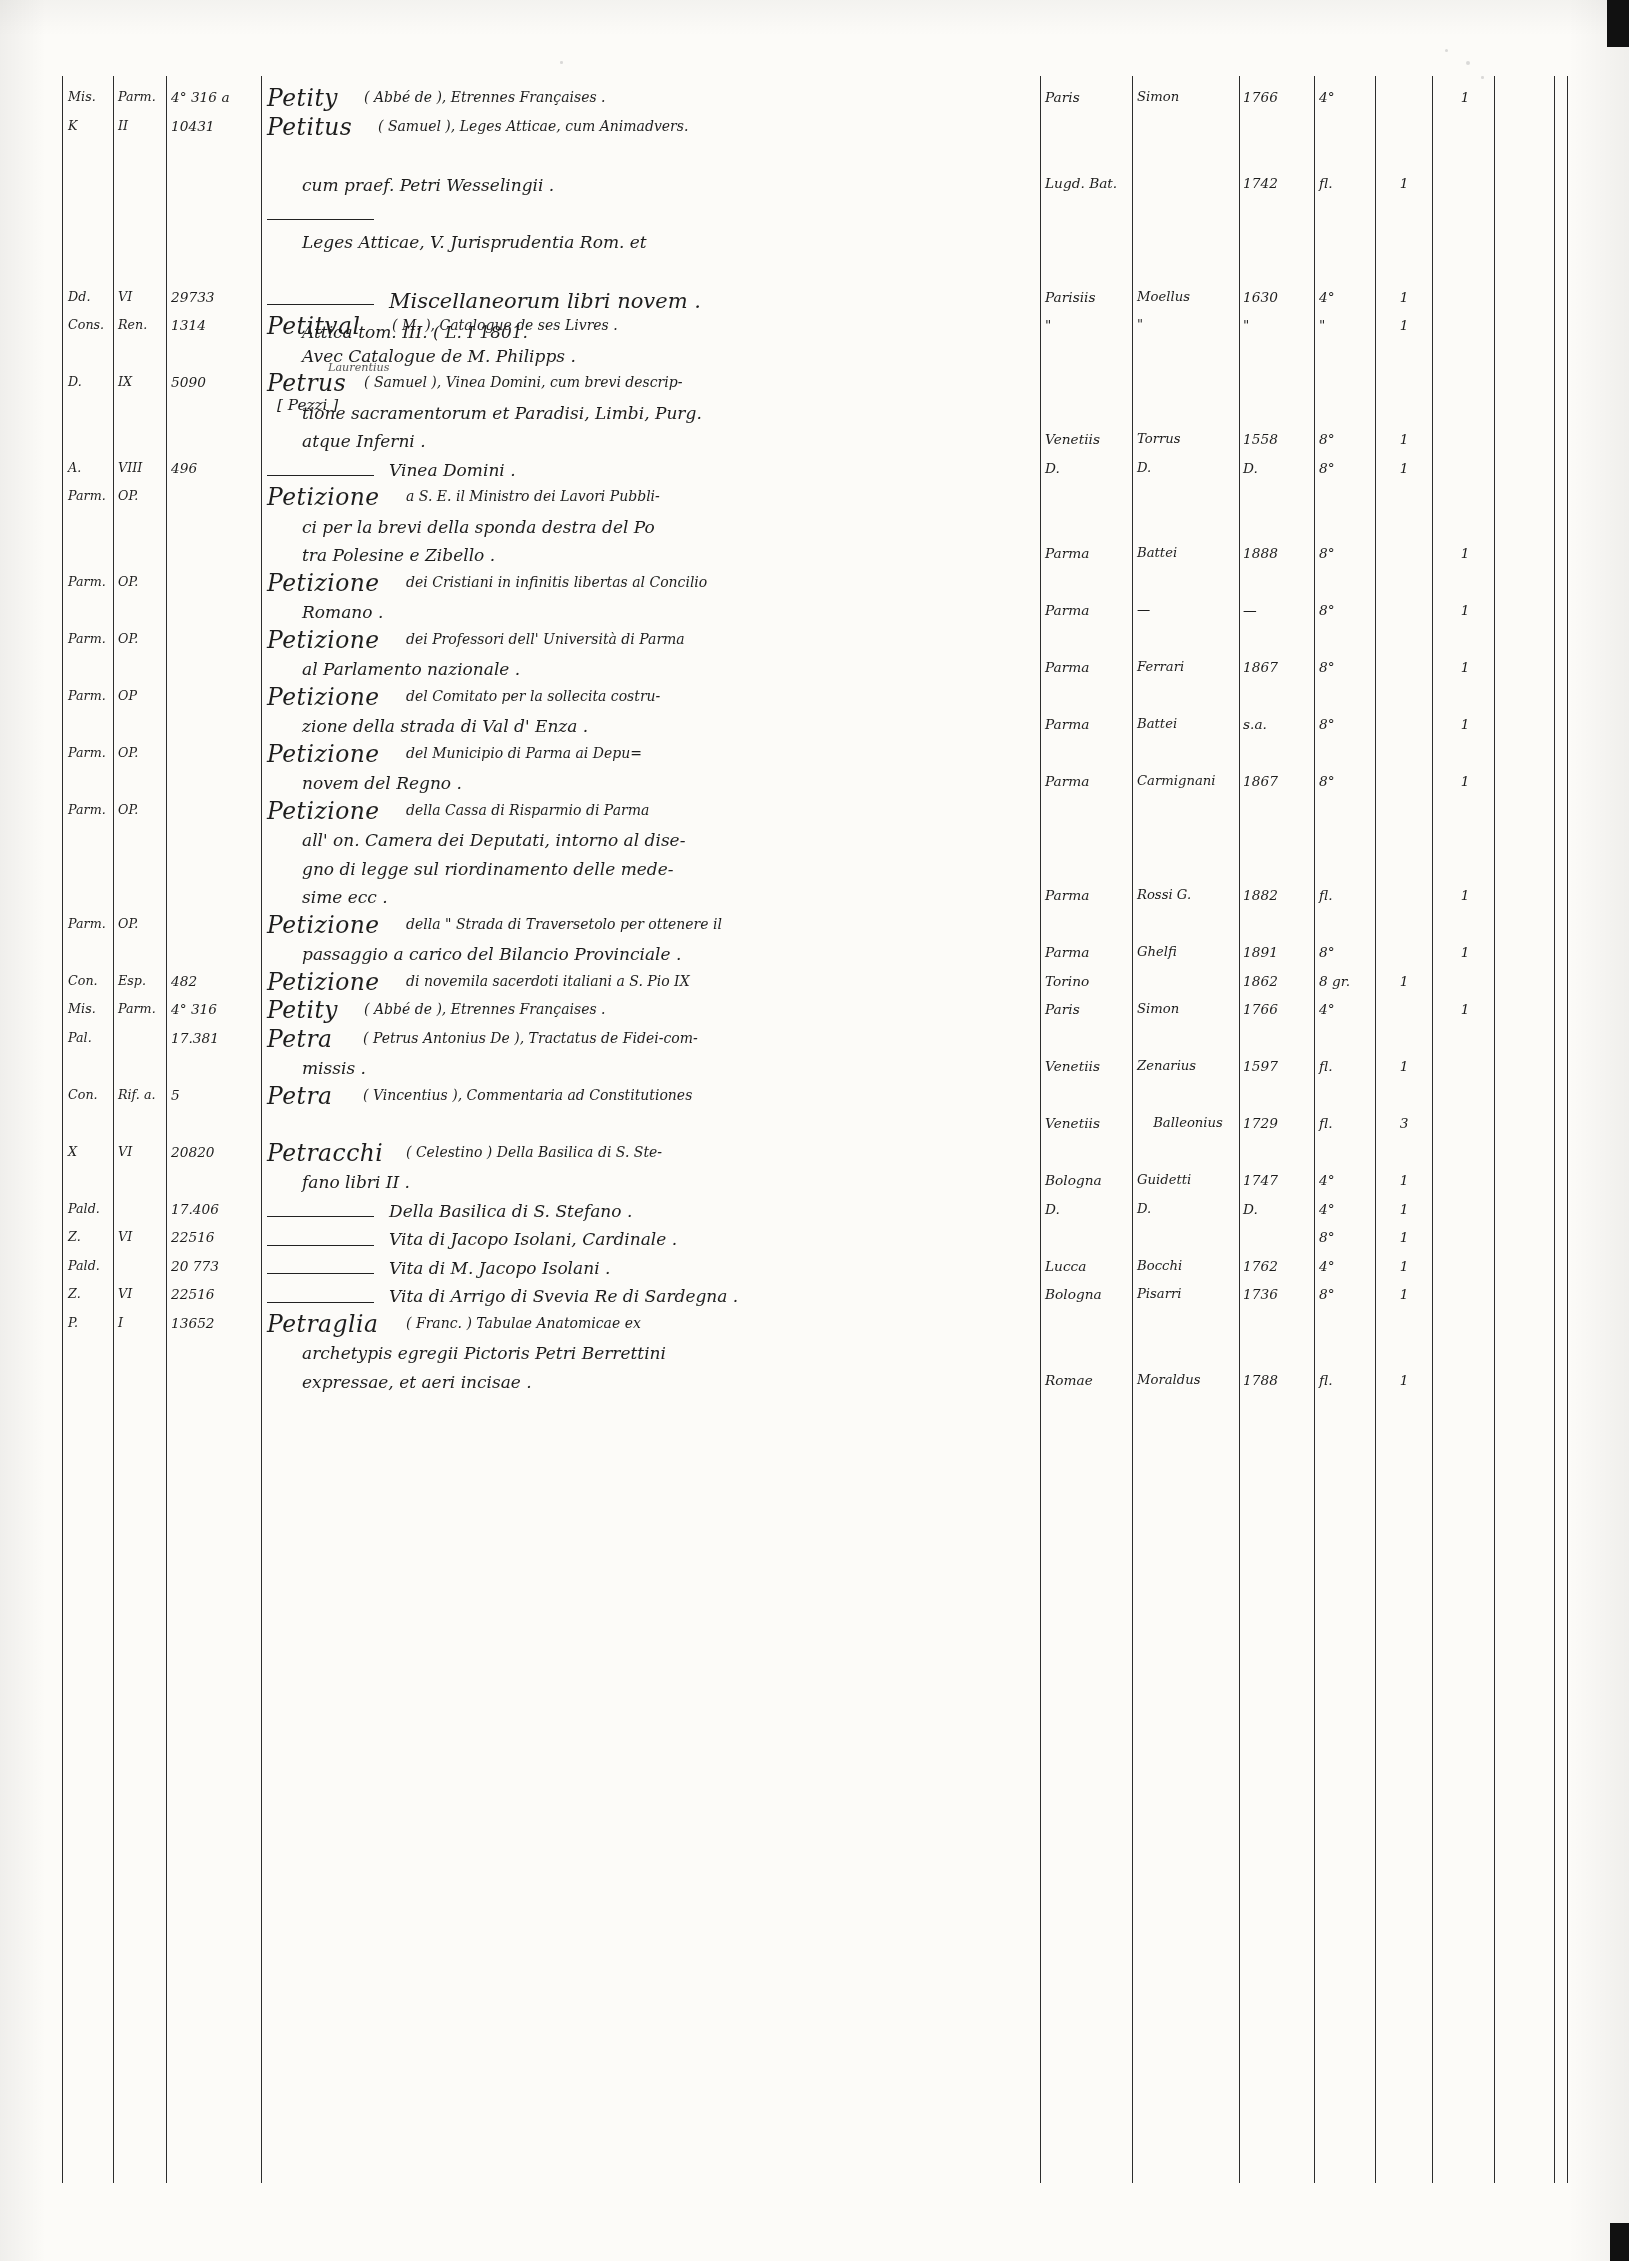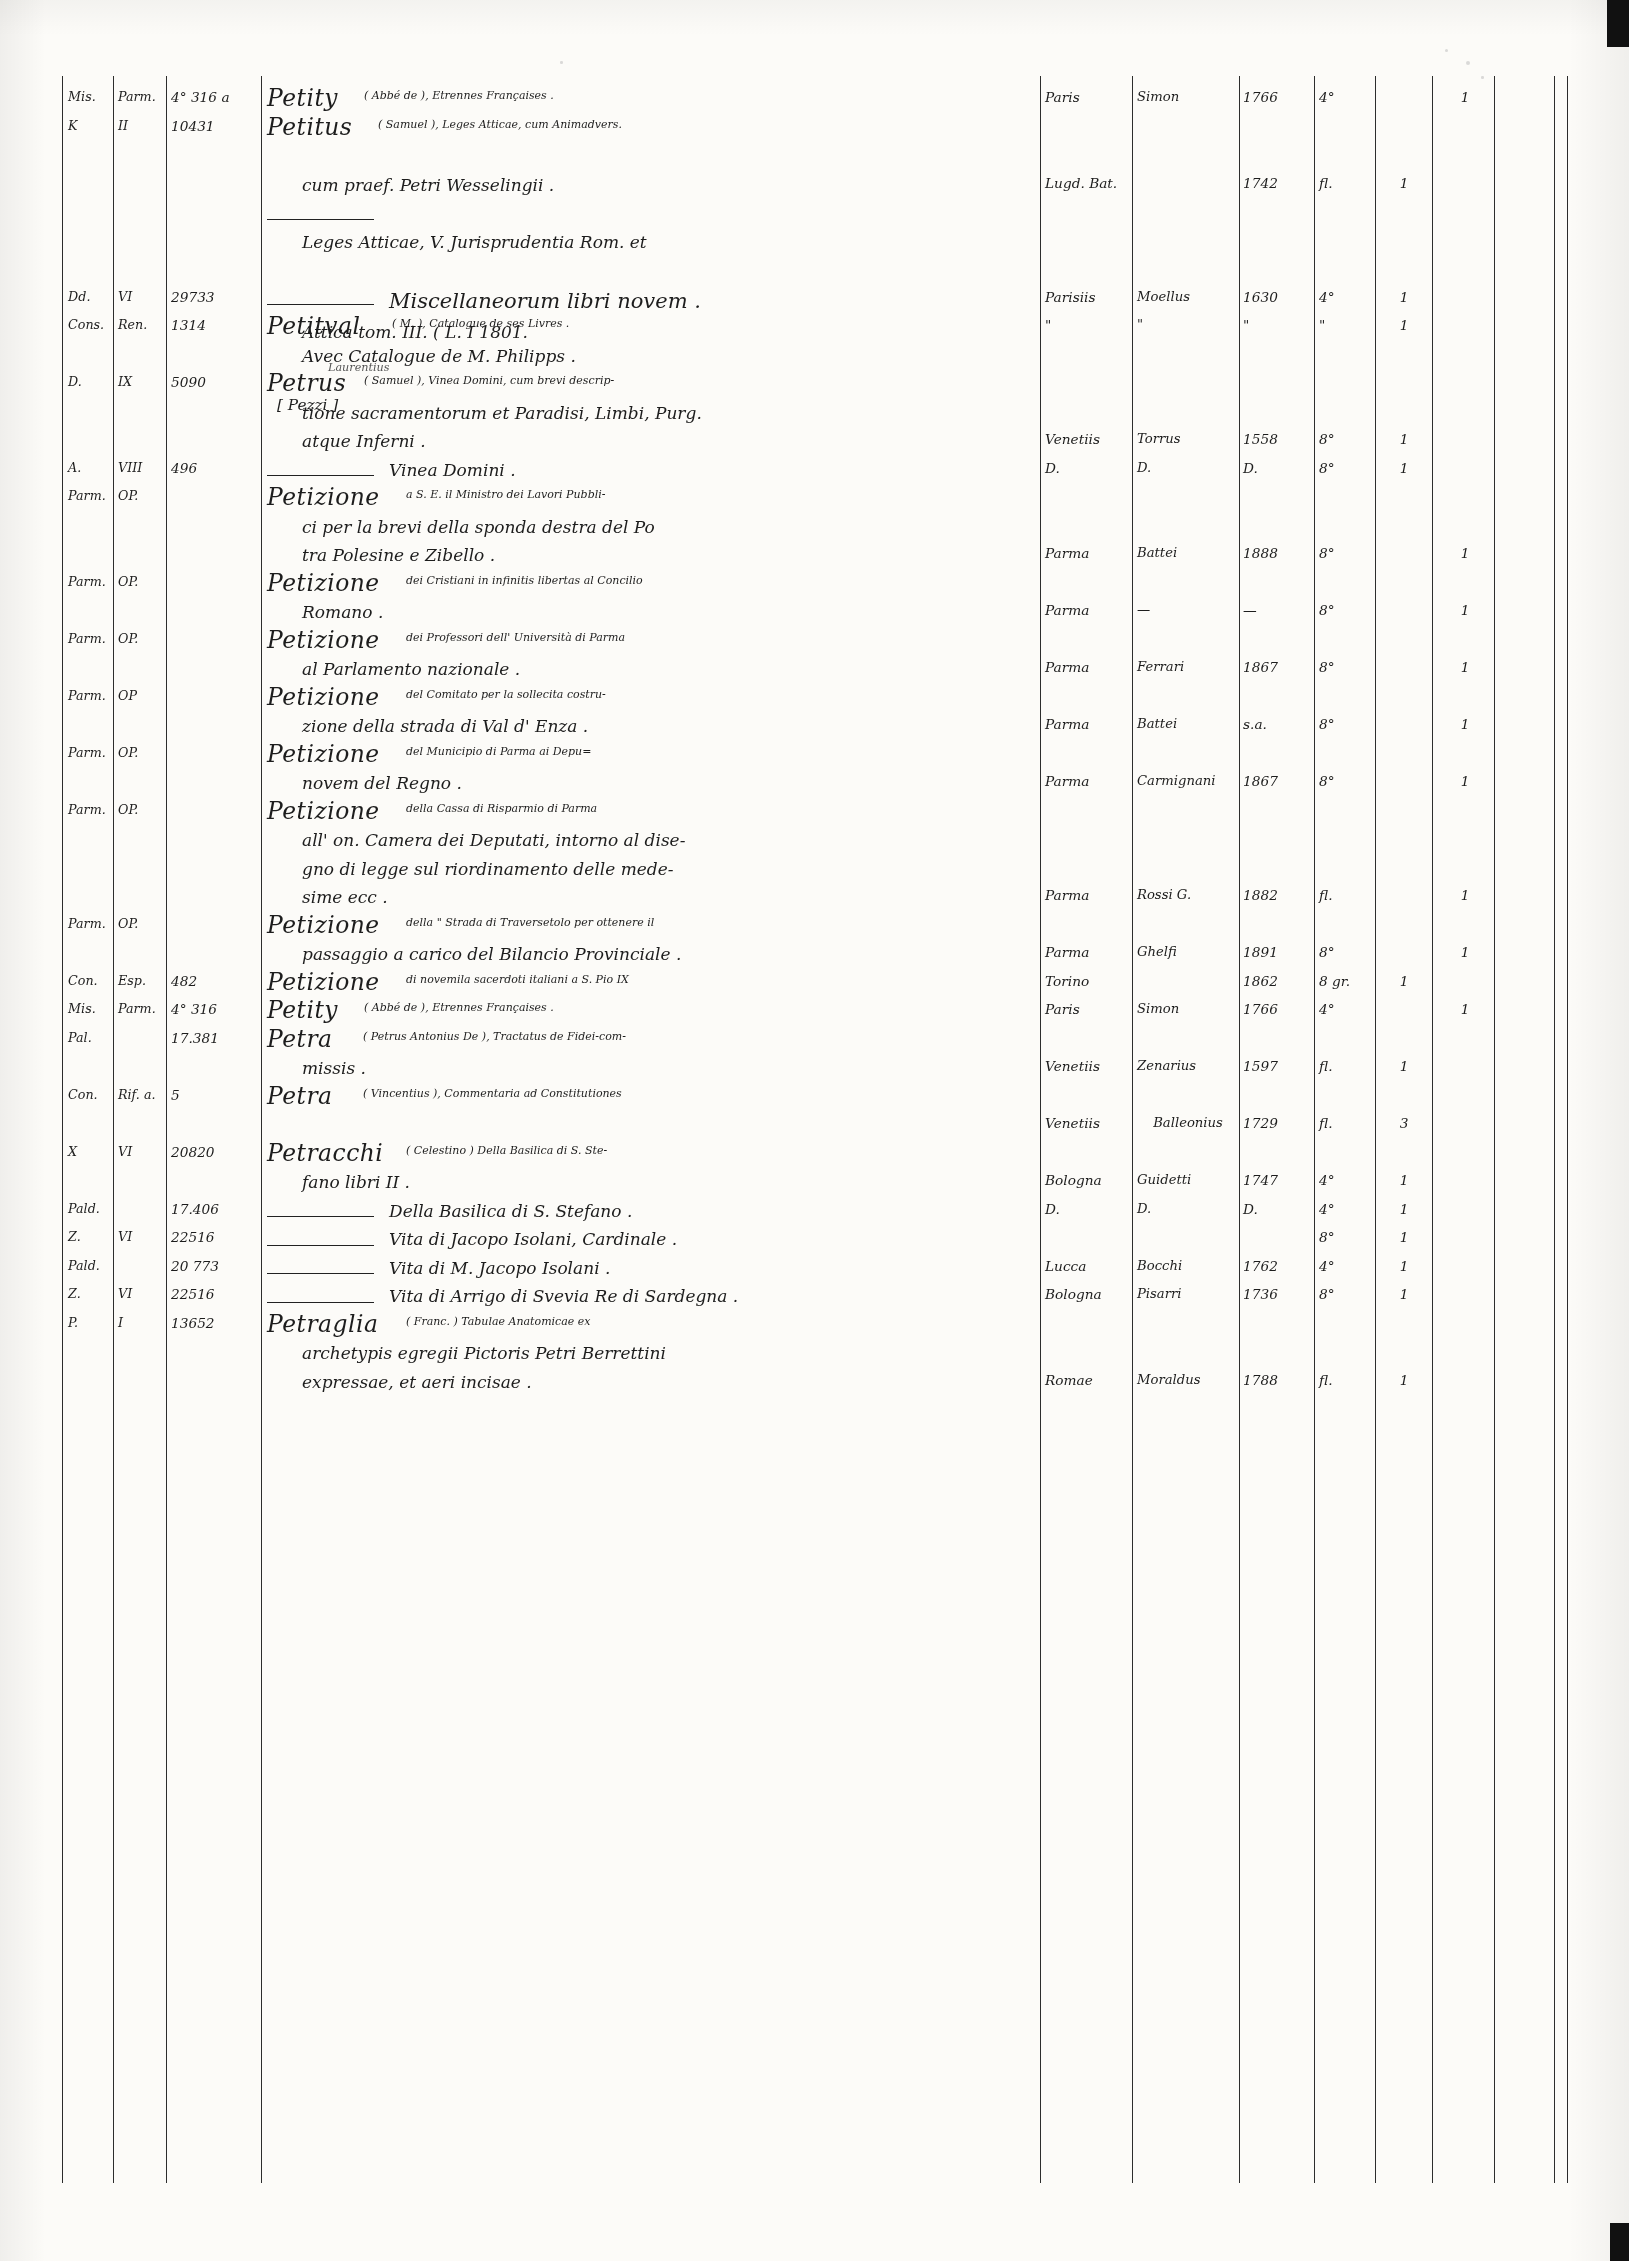--- a/index.html
+++ b/index.html
@@ -86,21 +86,21 @@
     font-family: "DejaVu Serif", serif;
     color: #1d1d1d;
     white-space: nowrap;
     font-style: italic;
   }
 
   
   .c-mark   { left: 5.1px;   width: 45px;  font-size: 12.7px; }
   .c-place  { left: 55px;  width: 49px;  font-size: 12.7px; }
   .c-num    { left: 108px;  width: 92px; font-size: 13.7px; }
-  .c-title  { left: 204px;  width: 763px; font-size: 11px; }
+  .c-title  { left: 204px;  width: 763px; font-size: 14px; }
   .c-city   { left: 982px; width: 87px; font-size: 13.7px; }
   .c-printer{ left: 1074px; width: 102px; font-size: 13.2px; }
   .c-year   { left: 1180px; width: 71px; font-size: 13.7px; }
   .c-format { left: 1256px; width: 56px; font-size: 13.7px; }
   .c-q1     { left: 1318px; width: 46px;  font-size: 13.7px; text-align: center; }
   .c-q2     { left: 1374px; width: 56px; font-size: 13.7px; text-align: center; }
 
   
   .cont1 { left: 239px; width: 738px; font-size: 17px; }
 

